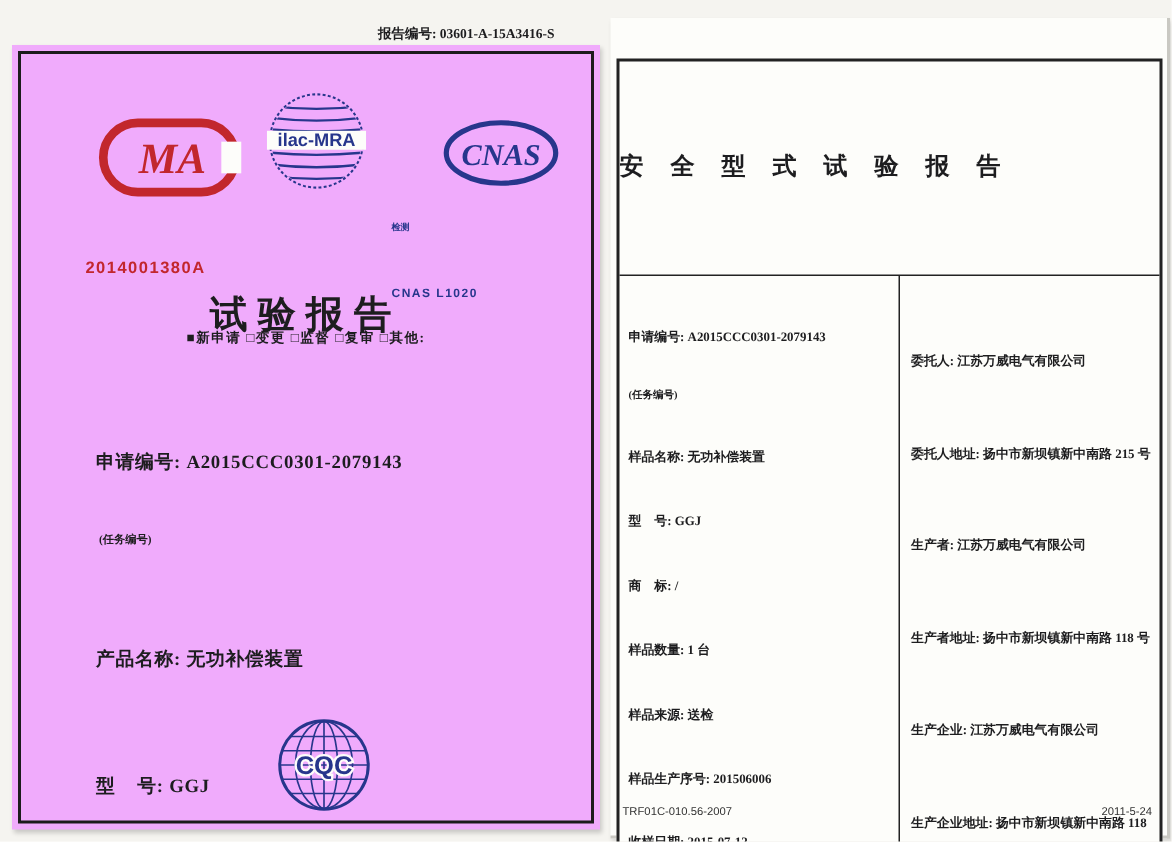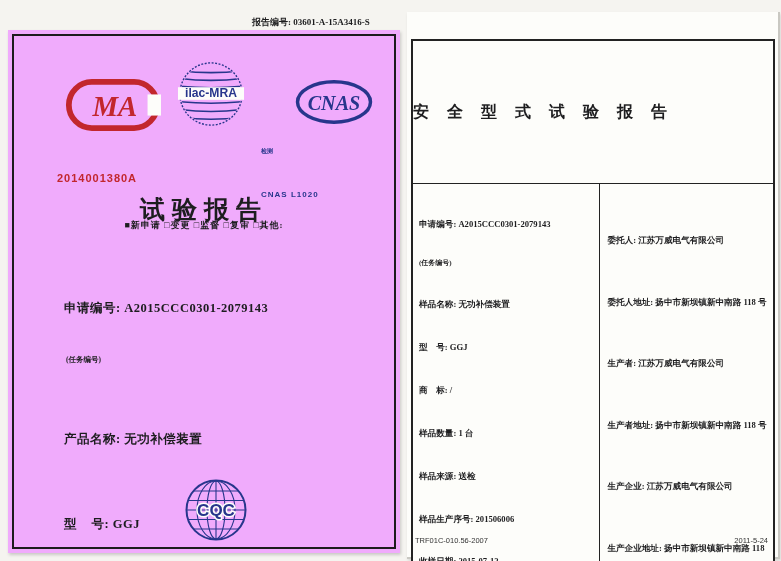--- a/index.html
+++ b/index.html
@@ -159,21 +159,21 @@
           <div>型    号: GGJ</div>
           <div>商    标: /</div>
           <div>样品数量: 1 台</div>
           <div>样品来源: 送检</div>
           <div>样品生产序号: 201506006</div>
           <div>收样日期: 2015-07-12</div>
           
         </div>
         <div class="r-info-right">
           <div>委托人: 江苏万威电气有限公司</div>
-          <div>委托人地址: 扬中市新坝镇新中南路 118 号</div>
+          <div>委托人地址: 扬中市新坝镇新中南路 215 号</div>
           <div>生产者: 江苏万威电气有限公司</div>
           <div>生产者地址: 扬中市新坝镇新中南路 118 号</div>
           <div>生产企业: 江苏万威电气有限公司</div>
           <div>生产企业地址: 扬中市新坝镇新中南路 118 号</div>
         </div>
       </div>
 
       
       
 

